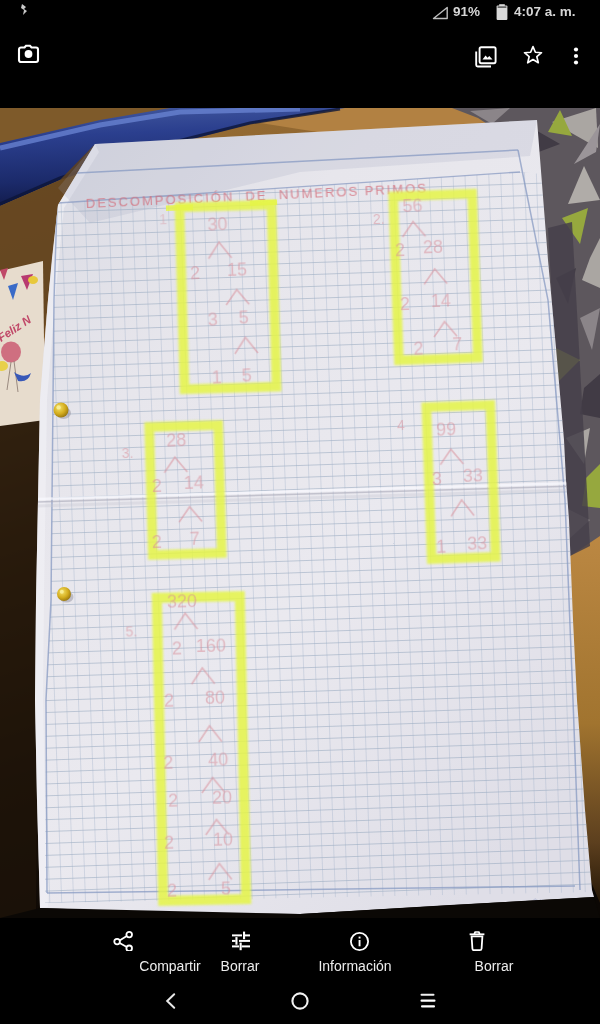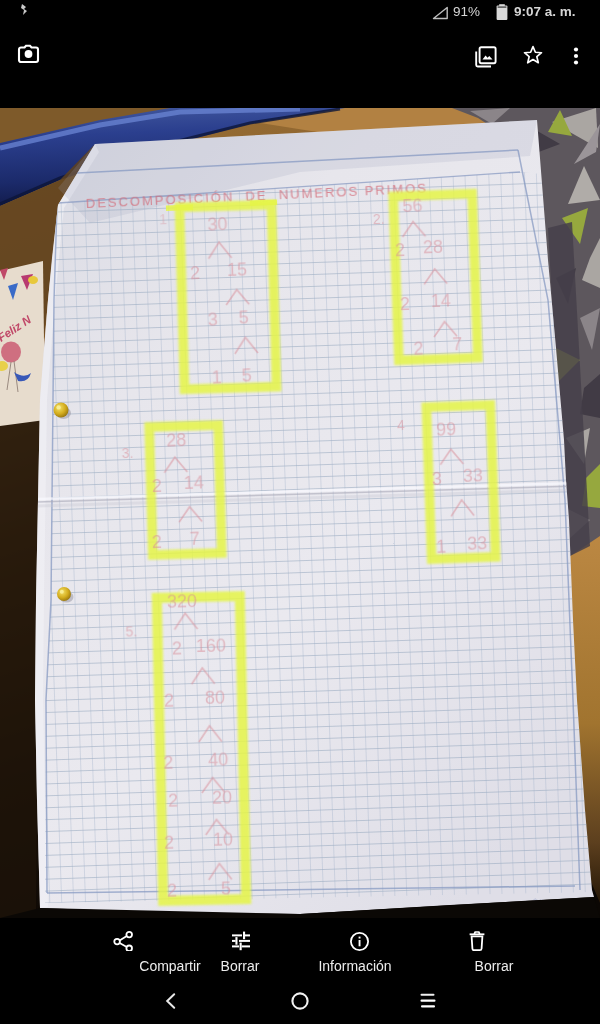--- a/index.html
+++ b/index.html
@@ -13,29 +13,29 @@
 <div class="abs" style="left:0;top:0;width:600px;height:24px;background:#000;"></div>
 
 <svg class="abs" style="left:16px;top:2px;" width="18" height="18" viewBox="0 0 18 18">
   <path d="M6 2 L10 5 L8 7 L11 9 L7 13 L8 8 L5 6 Z" fill="#c9c9c9"></path>
 </svg>
 
 <svg class="abs" style="left:430px;top:4px;" width="20" height="18" viewBox="0 0 20 18">
   <path d="M17.2 14.5 L3.5 14.5 L17.2 3.5 Z" fill="none" stroke="#bdbdbd" stroke-width="1.4" stroke-linejoin="round"></path>
 </svg>
 
-<div class="abs" style="left:453px;top:4px;color:#d6d6d6;font-size:13.5px;font-weight:normal;">91%</div>
+<div class="abs" style="left:453px;top:4px;color:#d6d6d6;font-size:13.5px;font-weight:bold;">91%</div>
 
 <svg class="abs" style="left:494px;top:3px;" width="16" height="18" viewBox="0 0 16 18">
   <rect x="5.2" y="1.2" width="5.6" height="1.8" fill="#d9d9d9"></rect>
   <rect x="2.6" y="2.6" width="10.8" height="14.4" rx="1" fill="#d9d9d9"></rect>
   <rect x="3.6" y="3.4" width="8.8" height="1.4" fill="#4a4a4a"></rect>
 </svg>
 
-<div class="abs" style="left:514px;top:4px;color:#d6d6d6;font-size:13.5px;font-weight:bold;">9:07 a. m.</div>
+<div class="abs" style="left:514px;top:4px;color:#d6d6d6;font-size:13.5px;font-weight:bold;">4:07 a. m.</div>
 
 <div class="abs" style="left:0;top:24px;width:600px;height:84px;background:#000;"></div>
 
 <svg class="abs" style="left:17px;top:43px;" width="24" height="24" viewBox="0 0 24 24">
   <path d="M7.5 4.5 L9 2.8 h4 L14.5 4.5 H19 a2 2 0 0 1 2 2 V17 a2 2 0 0 1 -2 2 H4 a2 2 0 0 1 -2 -2 V6.5 a2 2 0 0 1 2-2 Z" fill="none" stroke="#fff" stroke-width="2.1"></path>
   <circle cx="11.5" cy="11" r="3.9" fill="#fff"></circle>
 </svg>
 
 <svg class="abs" style="left:472px;top:44px;" width="26" height="26" viewBox="0 0 26 26">
   <path d="M4.2 7.5 V21 a1.5 1.5 0 0 0 1.5 1.5 H19" fill="none" stroke="#fff" stroke-width="1.9"></path>

